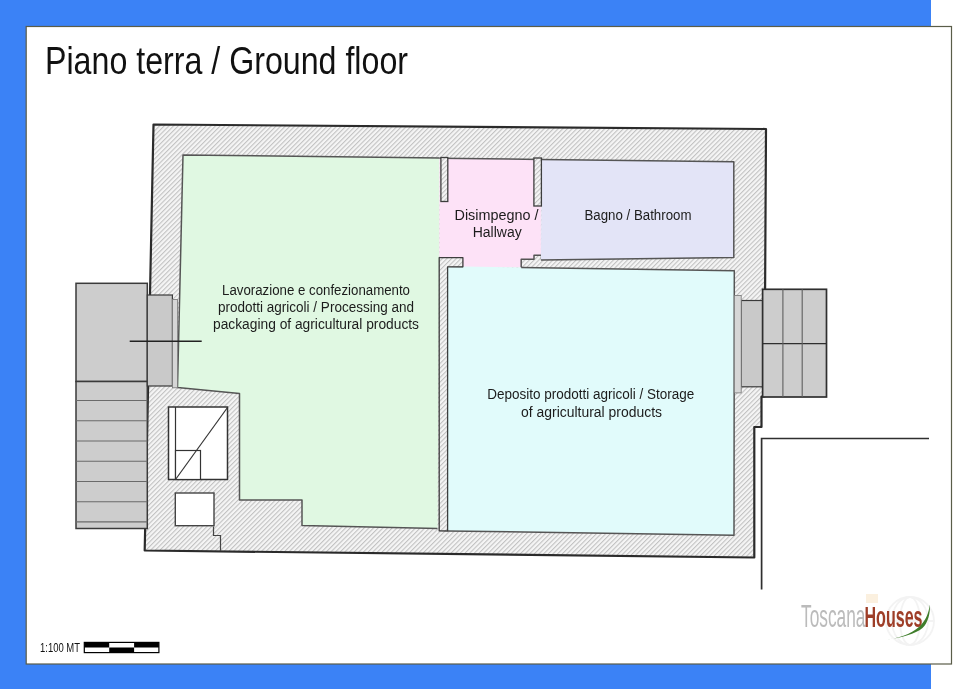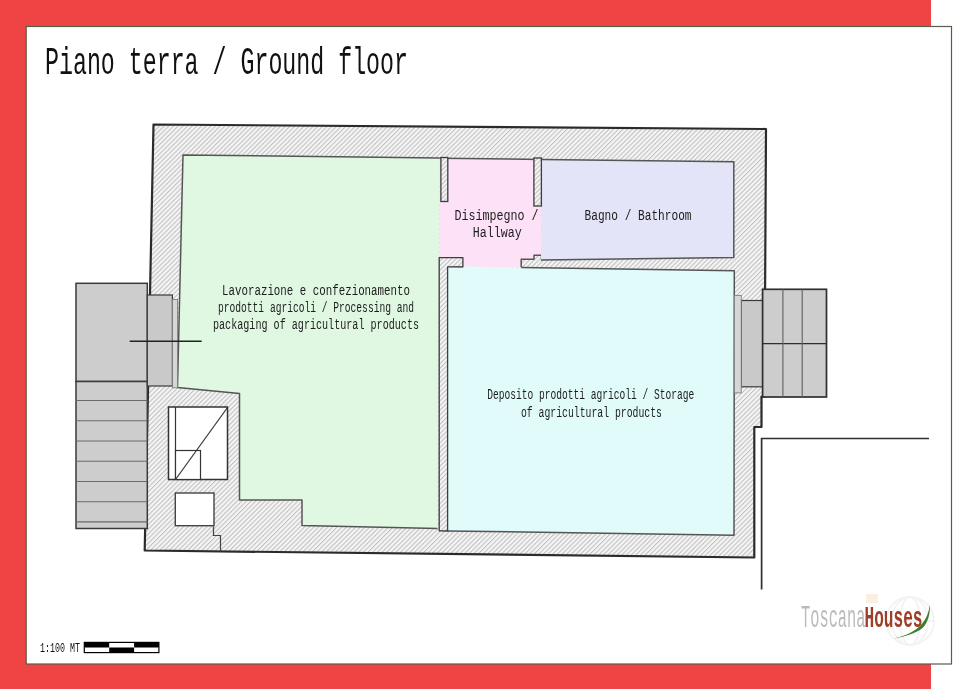--- a/index.html
+++ b/index.html
@@ -1,16 +1,16 @@
 <!DOCTYPE html>
 <html><head>
 <meta charset="utf-8">
 <style>
   html,body{margin:0;padding:0;background:#ffffff;}
-  #page{position:relative;width:931px;height:689px;background:#ef4444;font-family:Liberation Mono, monospace;}
+  #page{position:relative;width:931px;height:689px;background:#3b82f6;font-family:Liberation Sans, sans-serif;}
   svg{position:absolute;left:0;top:0;}
 </style>
 </head>
 <body>
 <div id="page">
 <svg width="979" height="689" viewBox="0 0 979 689">
 <defs>
   <pattern id="hat" width="3.3" height="3.3" patternUnits="userSpaceOnUse" patternTransform="rotate(-45)">
     <rect width="3.3" height="3.3" fill="#f5f5f5"></rect>
     <rect width="3.3" height="1.1" fill="#c2c2c2"></rect>

